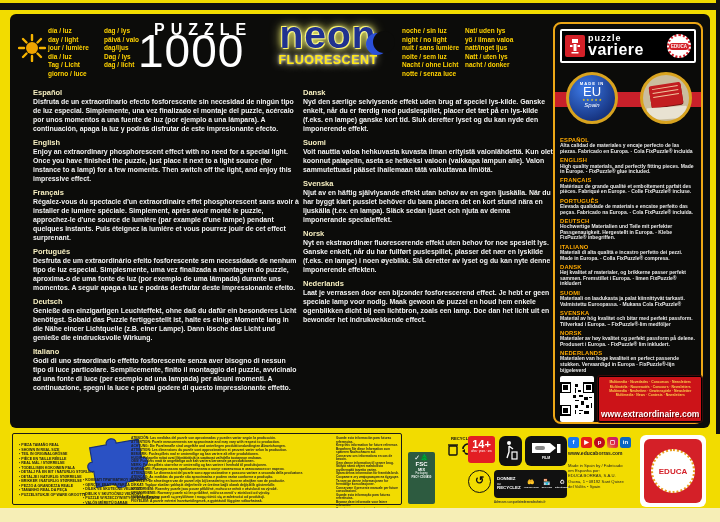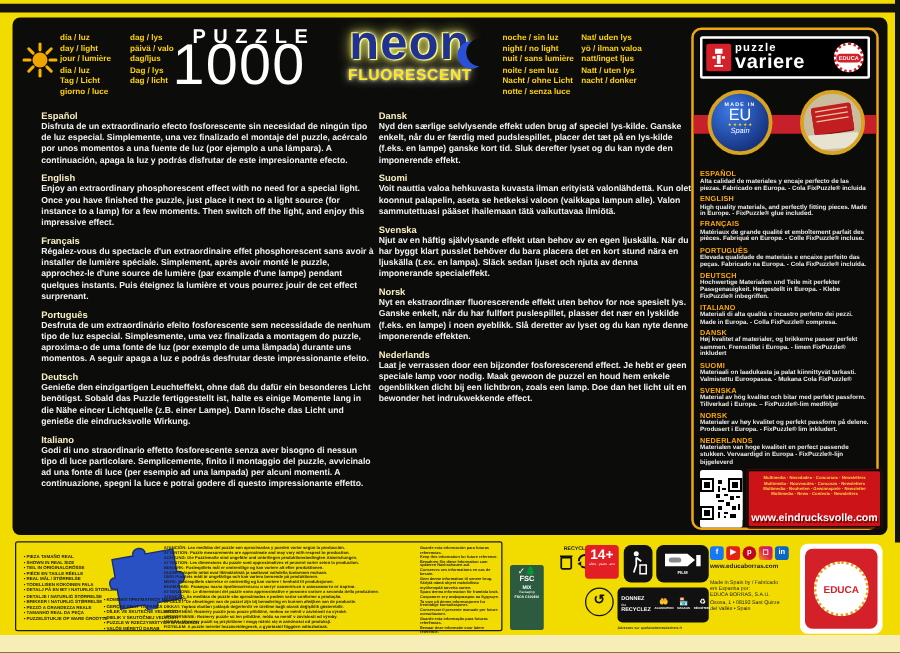--- a/index.html
+++ b/index.html
@@ -310,21 +310,21 @@
             <path fill="#000" d="M0,0h7v7h-7z M14,0h7v7h-7z M0,14h7v7h-7z"></path>
             <path fill="#fff" d="M1,1h5v5h-5z M15,1h5v5h-5z M1,15h5v5h-5z"></path>
             <path fill="#000" d="M2,2h3v3h-3z M16,2h3v3h-3z M2,16h3v3h-3z M9,1h2v2h-2z M9,4h1v3h-1z M11,5h2v1h-2z M8,8h2v2h-2z M12,8h2v1h-2z M15,9h2v2h-2z M18,9h2v1h-2z M9,11h3v1h-3z M13,12h2v2h-2z M9,14h2v2h-2z M16,14h2v2h-2z M19,13h1v3h-1z M9,17h1v3h-1z M12,17h2v1h-2z M15,18h3v2h-3z M12,19h1v1h-1z"></path>
           </svg>
         </div>
         <div class="promo-box">
           <div class="promo-lines">Multimedia · Novedades · Concursos · Newsletters
 Multimédia · Nouveautés · Concours · Newsletters
 Multimedia · Neuheiten · Gewinnspiele · Newsletter
 Multimedia · News · Contests · Newsletters</div>
-          <div class="promo-site">www.eindrucksvolle.com</div>
+          <div class="promo-site">www.extraordinaire.com</div>
         </div>
       </div>
     </div>
   </div>
 
   <div class="abs info-box">
     <div class="abs bullets" style="left:6px;top:9px">• PIEZA TAMAÑO REAL
 • SHOWN IN REAL SIZE
 • TEIL IN ORIGINALGRÖSSE
 • PIÈCE EN TAILLE RÉELLE

